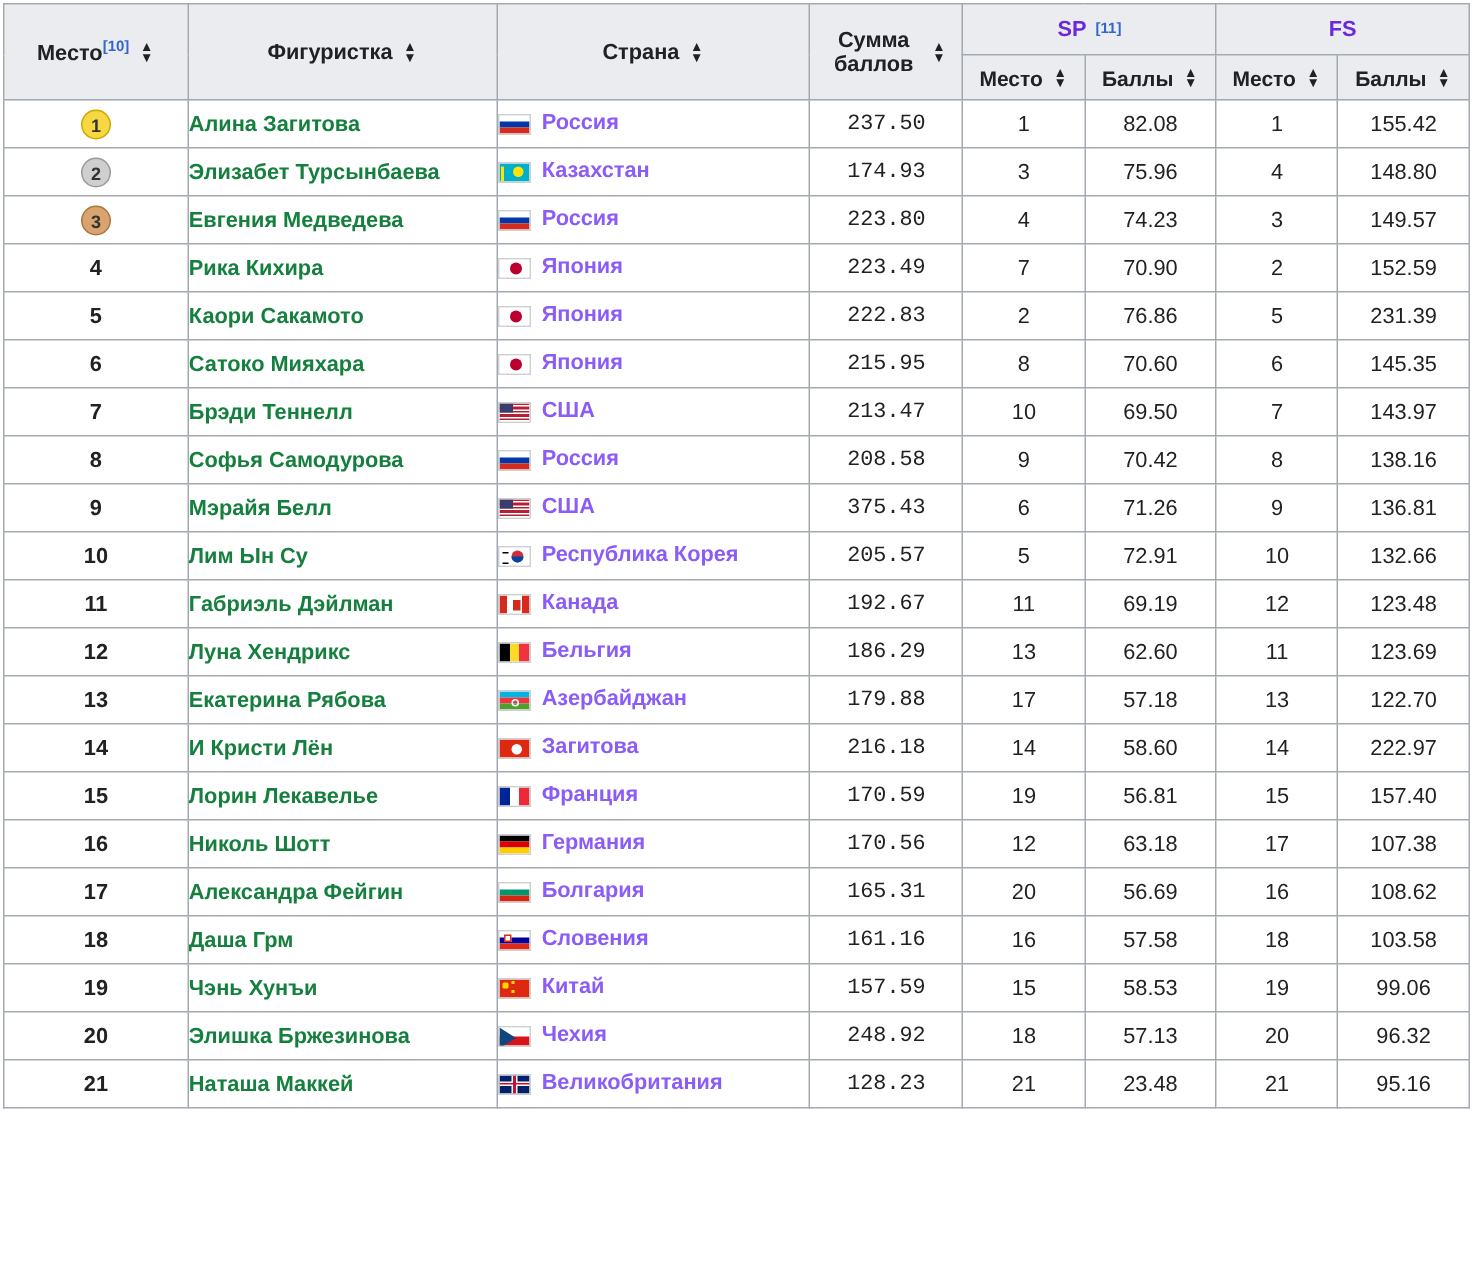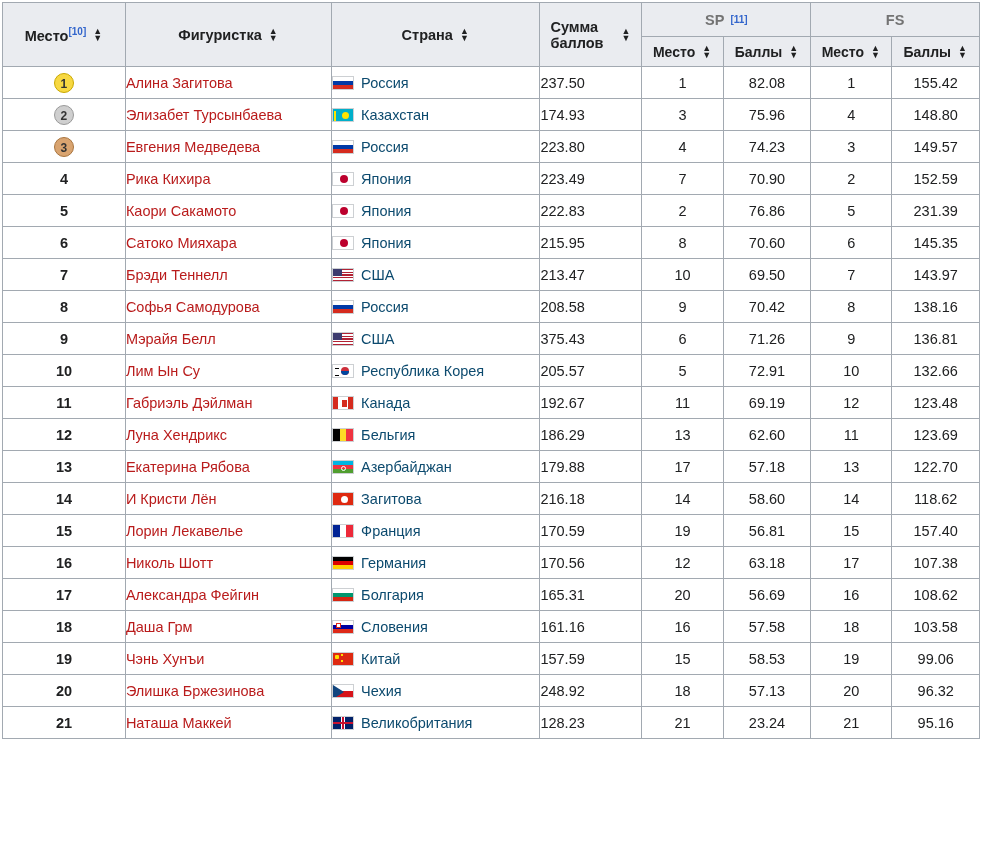--- a/index.html
+++ b/index.html
@@ -52,44 +52,47 @@
     font-size: 9px;
     text-align: center;
     flex: 0 0 auto;
   }
   .sort-arrows i {
     display: block;
     font-style: normal;
     line-height: 7px;
   }
   .hdr-sub th { height: 30px; font-size: 14px; }
-  .link { color: #737373; }
+  .link { color: #6d28d9; }
   .sup { font-size: 10px; vertical-align: super; color: #3366cc; }
 
   td.place {
     text-align: center;
     font-weight: bold;
     width: 118px;
     height: 32px;
   }
   td.skater {
     padding-left: 14px;
     width: 198px;
-    color: #b91c1c;
+    color: #15803d;
+    font-weight: bold;
   }
   td.country {
     padding-left: 14px;
     width: 200px;
-    color: #0c4a6e;
+    color: #8b5cf6;
     white-space: nowrap;
+    font-weight: bold;
   }
   td.country .cn { vertical-align: middle; }
   td.total {
-    text-align: left;
+    text-align: center;
     width: 98px;
+    font-family: Liberation Mono, monospace;
   }
   td.num {
     text-align: center;
   }
   td.sp-place, td.fs-place { width: 78px; }
   td.sp-pts, td.fs-pts { width: 84px; }
 
   .flag {
     display: inline-block;
     width: 22px;
@@ -150,21 +153,21 @@
         <div class="th-cell-inner tall">
           <span>Страна</span>
           <span class="sort-arrows">
               <i>▲</i>
               <i>▼</i>
             </span>
         </div>
       </th>
       <th rowspan="2">
         <div class="th-cell-inner tall">
-          <span style="white-space:normal; width:64px; display:inline-block; text-align:left;">Сумма баллов</span>
+          <span style="white-space:normal; width:64px; display:inline-block; text-align:center;">Сумма баллов</span>
           <span class="sort-arrows">
               <i>▲</i>
               <i>▼</i>
             </span>
         </div>
       </th>
       <th colspan="2">
         <div class="th-cell-inner">
           <span class="link">SP</span>
             <span class="sup">[11]</span>
@@ -347,21 +350,21 @@
         <td class="num fs-pts">122.70</td>
       </tr>
       <tr>
         <td class="place">14</td>
         <td class="skater"><span>И Кристи Лён</span></td>
         <td class="country"><span class="flag"><i style="left:0;top:0;width:100%;height:100%;background:#de2910"></i><i style="left:40%;top:25%;width:7px;height:7px;border-radius:50%;background:#fff"></i></span><span class="cn">Загитова</span></td>
         <td class="total">216.18</td>
         <td class="num sp-place">14</td>
         <td class="num sp-pts">58.60</td>
         <td class="num fs-place">14</td>
-        <td class="num fs-pts">118.62</td>
+        <td class="num fs-pts">222.97</td>
       </tr>
       <tr>
         <td class="place">15</td>
         <td class="skater"><span>Лорин Лекавелье</span></td>
         <td class="country"><span class="flag"><i style="left:0;top:0;width:33.3%;height:100%;background:#002395"></i><i style="left:33.3%;top:0;width:33.3%;height:100%;background:#fff"></i><i style="left:66.6%;top:0;width:33.4%;height:100%;background:#ed2939"></i></span><span class="cn">Франция</span></td>
         <td class="total">170.59</td>
         <td class="num sp-place">19</td>
         <td class="num sp-pts">56.81</td>
         <td class="num fs-place">15</td>
         <td class="num fs-pts">157.40</td>
@@ -415,18 +418,18 @@
         <td class="num sp-pts">57.13</td>
         <td class="num fs-place">20</td>
         <td class="num fs-pts">96.32</td>
       </tr>
       <tr>
         <td class="place">21</td>
         <td class="skater"><span>Наташа Маккей</span></td>
         <td class="country"><span class="flag"><i style="left:0;top:0;width:100%;height:100%;background:#012169"></i><i style="left:0;top:40%;width:100%;height:20%;background:#fff"></i><i style="left:40%;top:0;width:20%;height:100%;background:#fff"></i><i style="left:0;top:45%;width:100%;height:10%;background:#c8102e"></i><i style="left:45%;top:0;width:10%;height:100%;background:#c8102e"></i></span><span class="cn">Великобритания</span></td>
         <td class="total">128.23</td>
         <td class="num sp-place">21</td>
-        <td class="num sp-pts">23.24</td>
+        <td class="num sp-pts">23.48</td>
         <td class="num fs-place">21</td>
         <td class="num fs-pts">95.16</td>
       </tr>
     </tbody>
 </table>
 
 </body></html>

